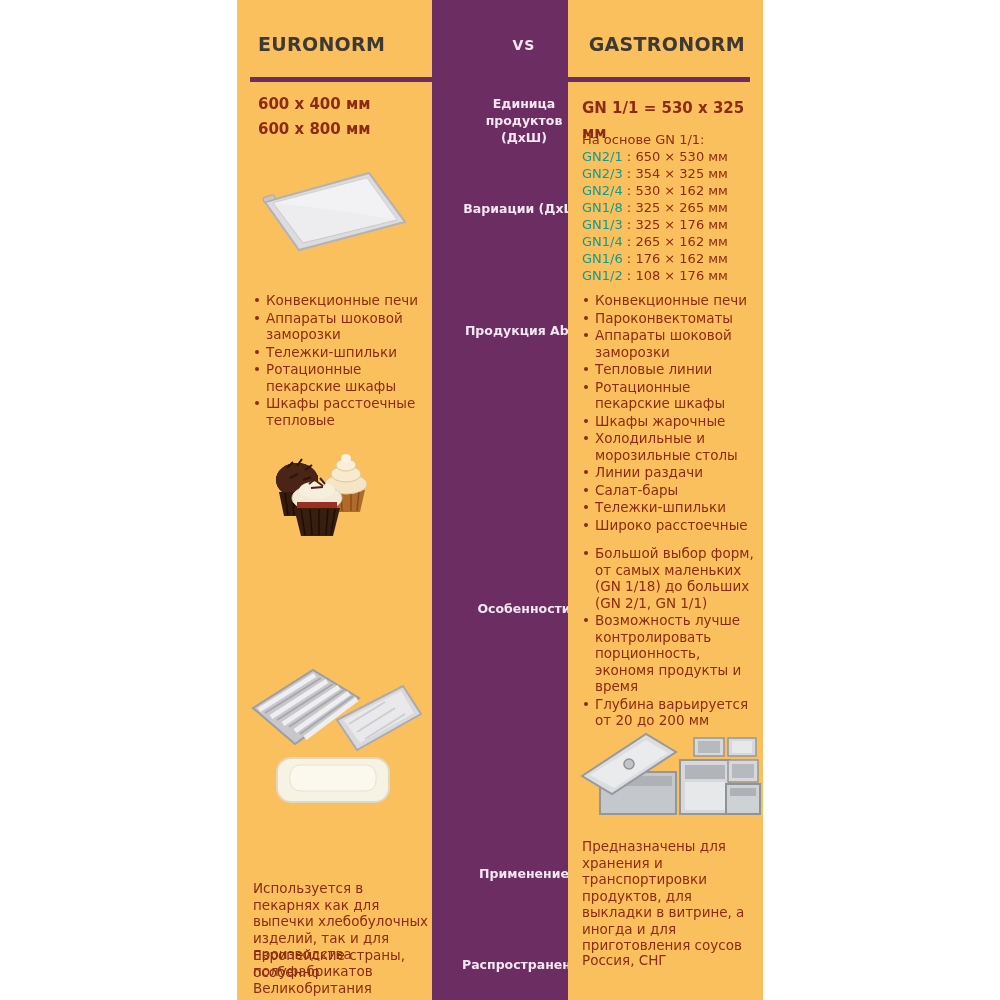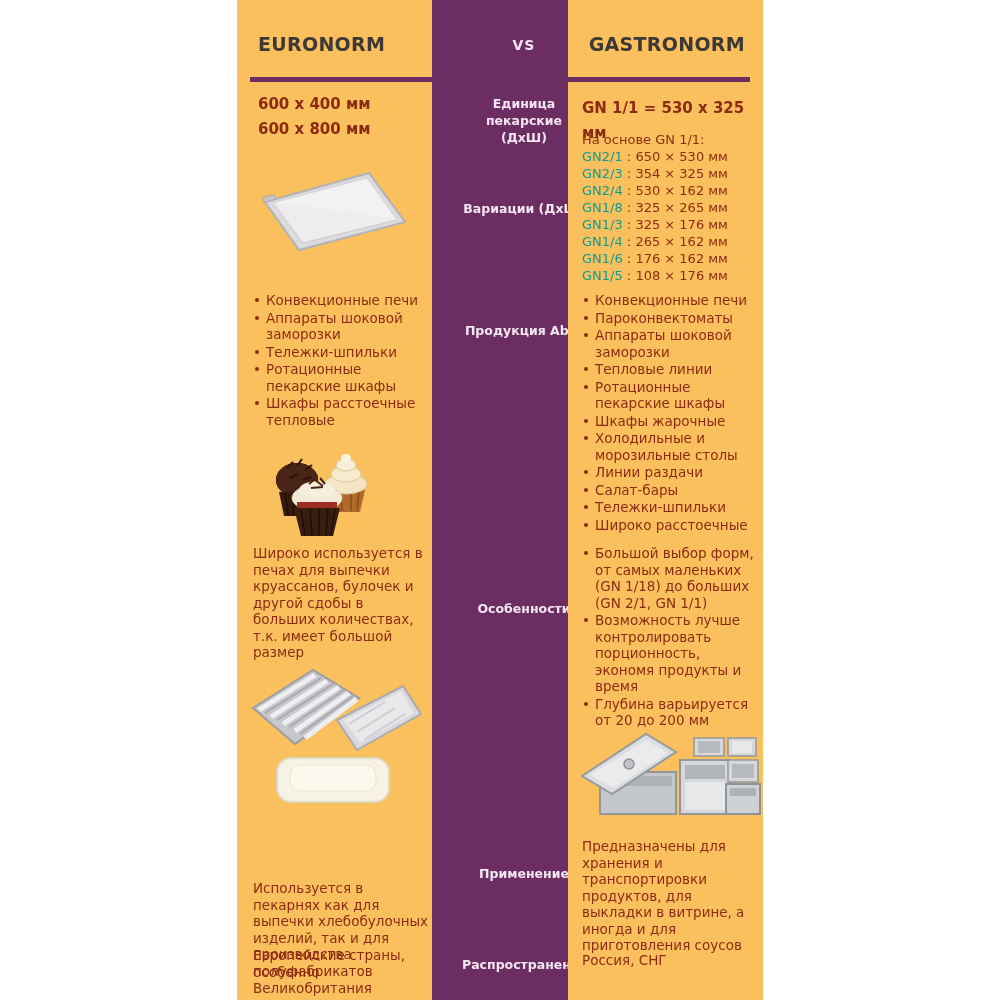--- a/index.html
+++ b/index.html
@@ -76,21 +76,20 @@
       <ellipse cx="81" cy="20" rx="5" ry="4" fill="#fbf3e2"></ellipse>
 
       <ellipse cx="52" cy="60" rx="25" ry="13" fill="#f2ead6" stroke="#ddd0b2" stroke-width="1"></ellipse>
       <ellipse cx="52" cy="52" rx="18" ry="9" fill="#f6efdd"></ellipse>
       <path d="M44 46 l6 -5 M52 44 l0 -7 M60 46 l-5 -6 M46 50 l12 -1 M50 42 l8 6" stroke="#4a2413" stroke-width="2"></path>
       <rect x="32" y="64" width="40" height="7" fill="#9c2f24"></rect>
       <polygon points="29,70 75,70 68,98 36,98" fill="#371e0e"></polygon>
       <path d="M36 71 L40 97 M45 71 L47 97 M54 71 L54 97 M63 71 L61 97 M70 71 L66 97" stroke="#1f0e04" stroke-width="1.5"></path>
     </svg>
 
-    <div class="abs body-text" style="top:545px;left:16px;width:176px;">Широко используется в печах для выпечки круассанов, булочек и другой сдобы в больших количествах, т.к. имеет большой размер</div>
 
     <svg class="abs" style="top:662px;left:8px;" width="182" height="142" viewBox="0 0 182 142">
 
       <polygon points="8,46 68,8 114,36 50,82" fill="#c7c7cc" stroke="#9d9da2" stroke-width="2"></polygon>
       <path d="M14 48 L70 13 M26 55 L82 19 M38 62 L94 25 M50 69 L104 31 M60 76 L112 37" stroke="#efeff2" stroke-width="5"></path>
       <path d="M20 51 L76 16 M32 58 L88 22 M44 65 L99 28 M55 72 L108 34" stroke="#a8a8ad" stroke-width="2"></path>
 
       <polygon points="92,58 158,24 176,52 112,88" fill="#d9d9dd" stroke="#aaaaaf" stroke-width="2"></polygon>
       <polygon points="99,58 156,29 169,51 115,81" fill="#e9e9ec"></polygon>
       <path d="M104 62 L140 40 M112 70 L150 46 M120 77 L160 52" stroke="#cdcdd2" stroke-width="2"></path>
@@ -99,21 +98,21 @@
       <rect x="45" y="103" width="86" height="26" rx="10" fill="#fbf8ee" stroke="#e8e2cf" stroke-width="1"></rect>
     </svg>
 
     <div class="abs body-text" style="top:833px;left:16px;width:178px;margin-top:47px;">Используется в пекарнях как для выпечки хлебобулочных изделий, так и для производства полуфабрикатов</div>
 
     <div class="abs body-text" style="top:947px;left:16px;width:182px;">Европейские страны, особенно Великобритания</div>
   </div>
 
   <div class="panel panel-center">
     <div class="abs vs" style="top:37px;">VS</div>
-    <div class="abs center-label" style="top:95px;">Единица пекарские (ДхШ)</div>
+    <div class="abs center-label" style="top:95px;">Единица продуктов (ДхШ)</div>
     <div class="abs center-label" style="top:200px;">Вариации (ДхШ)</div>
     <div class="abs center-label" style="top:322px;">Продукция Abat</div>
     <div class="abs center-label" style="top:600px;">Особенности</div>
     <div class="abs center-label" style="top:865px;">Применение</div>
     <div class="abs center-label" style="top:956px;">Распространение</div>
   </div>
 
   <div class="panel panel-right">
     <div class="abs col-title" style="top:33px;right:18px;">GASTRONORM</div>
     <div class="abs rule" style="top:77px;left:0;width:182px;"></div>
@@ -123,21 +122,21 @@
     <div class="abs gn-block" style="top:131px;left:14px;width:180px;">
       <div class="gn-intro">На основе GN 1/1:</div>
       <div>
           <div class="gn-row"><span class="gn-code">GN2/1</span><span class="gn-size"> : 650 × 530 мм</span></div>
           <div class="gn-row"><span class="gn-code">GN2/3</span><span class="gn-size"> : 354 × 325 мм</span></div>
           <div class="gn-row"><span class="gn-code">GN2/4</span><span class="gn-size"> : 530 × 162 мм</span></div>
           <div class="gn-row"><span class="gn-code">GN1/8</span><span class="gn-size"> : 325 × 265 мм</span></div>
           <div class="gn-row"><span class="gn-code">GN1/3</span><span class="gn-size"> : 325 × 176 мм</span></div>
           <div class="gn-row"><span class="gn-code">GN1/4</span><span class="gn-size"> : 265 × 162 мм</span></div>
           <div class="gn-row"><span class="gn-code">GN1/6</span><span class="gn-size"> : 176 × 162 мм</span></div>
-          <div class="gn-row"><span class="gn-code">GN1/5</span><span class="gn-size"> : 108 × 176 мм</span></div>
+          <div class="gn-row"><span class="gn-code">GN1/2</span><span class="gn-size"> : 108 × 176 мм</span></div>
         </div>
     </div>
 
     <ul class="abs blist" style="top:292px;left:14px;width:178px;">
         <li>Конвекционные печи</li>
         <li>Пароконвектоматы</li>
         <li>Аппараты шоковой заморозки</li>
         <li>Тепловые линии</li>
         <li>Ротационные пекарские шкафы</li>
         <li>Шкафы жарочные</li>

